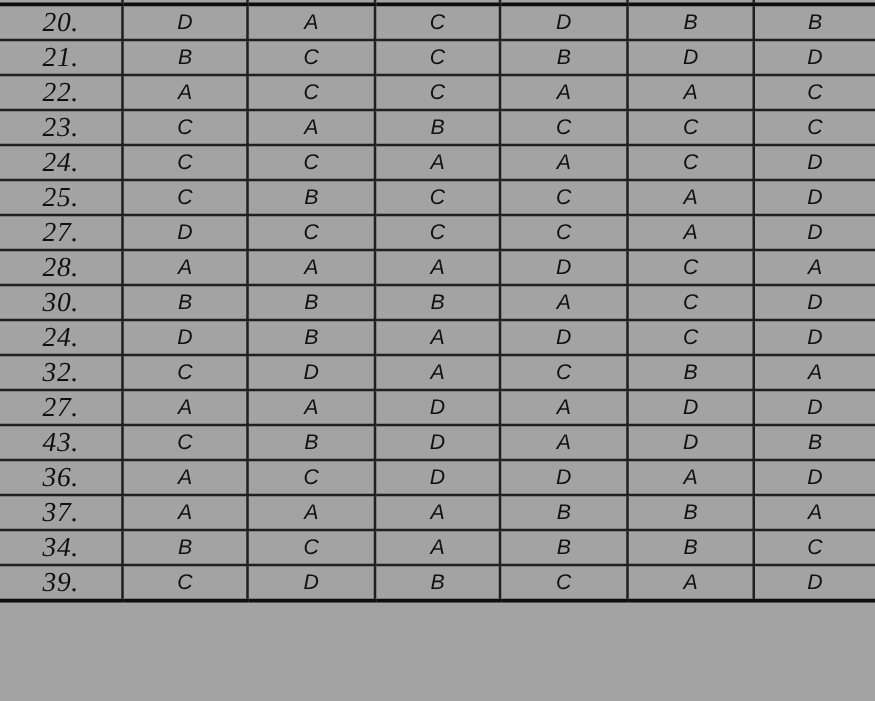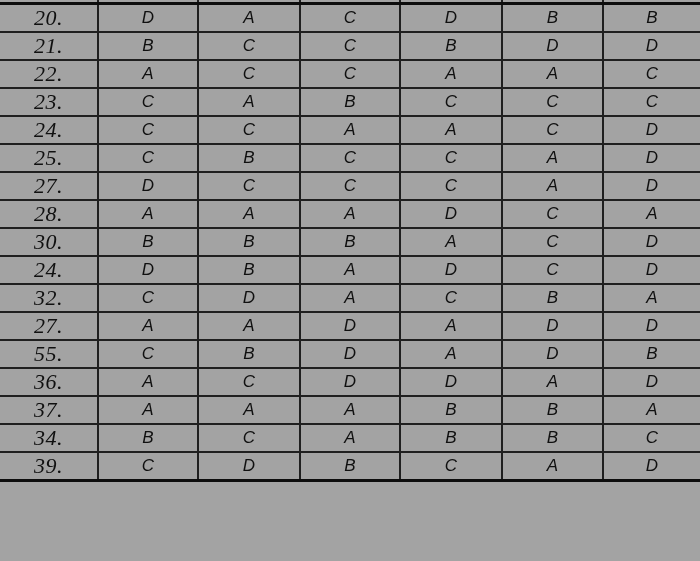--- a/index.html
+++ b/index.html
@@ -184,21 +184,21 @@
         <tr class="answer-row">
           <td class="num-cell">27.</td>
           <td class="ans-cell">A</td>
           <td class="ans-cell">A</td>
           <td class="ans-cell">D</td>
           <td class="ans-cell">A</td>
           <td class="ans-cell">D</td>
           <td class="ans-cell">D</td>
         </tr>
         <tr class="answer-row">
-          <td class="num-cell">55.</td>
+          <td class="num-cell">43.</td>
           <td class="ans-cell">C</td>
           <td class="ans-cell">B</td>
           <td class="ans-cell">D</td>
           <td class="ans-cell">A</td>
           <td class="ans-cell">D</td>
           <td class="ans-cell">B</td>
         </tr>
         <tr class="answer-row">
           <td class="num-cell">36.</td>
           <td class="ans-cell">A</td>

